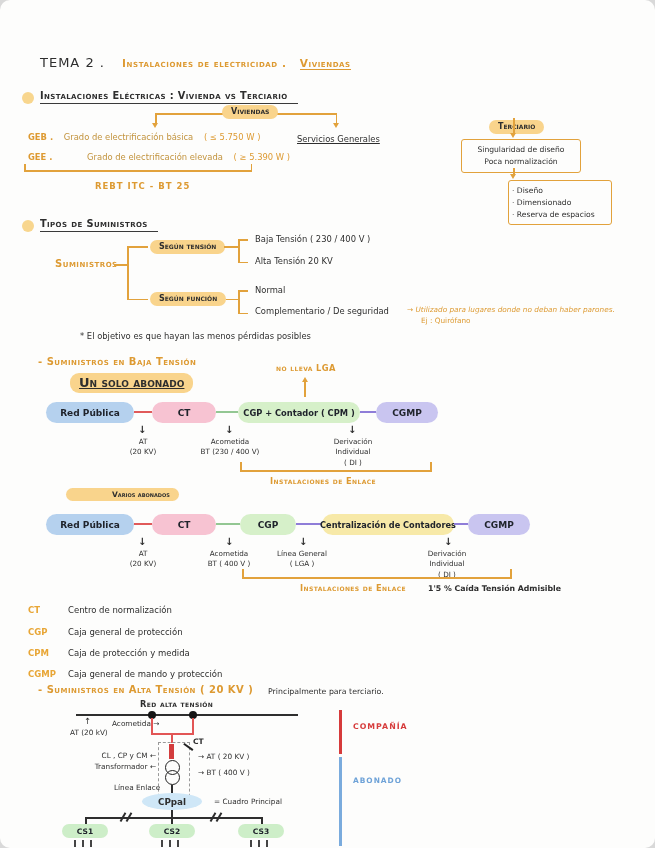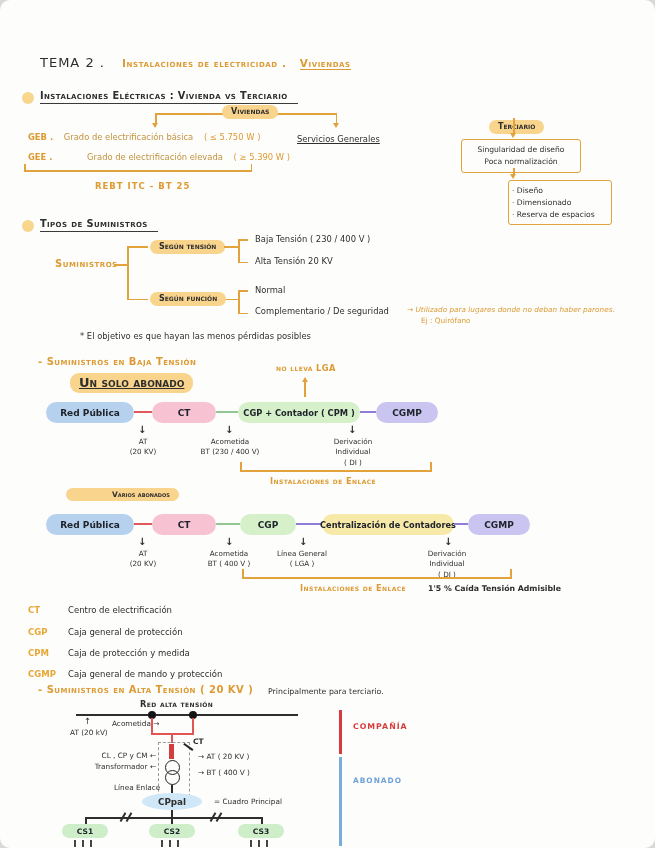--- a/index.html
+++ b/index.html
@@ -173,21 +173,21 @@
 Individual
 ( DI )</div>
 
   <div class="abs oline-h" style="left:242px;top:577px;width:270px;height:2px;"></div>
   <div class="abs oline-v" style="left:242px;top:569px;height:8px;width:2px;"></div>
   <div class="abs oline-v" style="left:510px;top:569px;height:8px;width:2px;"></div>
   <div class="abs enlace" style="left:300px;top:583px;">Instalaciones de Enlace</div>
   <div class="abs b" style="left:428px;top:584px;font-size:7.8px;white-space:nowrap;">1'5 %    Caída Tensión Admisible</div>
 
   <div class="abs" style="left:28px;top:598px;">
-    <span class="leg-abbr">CT</span><span class="leg-text">Centro de electrificación</span>
+    <span class="leg-abbr">CT</span><span class="leg-text">Centro de normalización</span>
   </div>
   <div class="abs" style="left:28px;top:620px;">
     <span class="leg-abbr">CGP</span><span class="leg-text">Caja general de protección</span>
   </div>
   <div class="abs" style="left:28px;top:641px;">
     <span class="leg-abbr">CPM</span><span class="leg-text">Caja de protección y medida</span>
   </div>
   <div class="abs" style="left:28px;top:662px;">
     <span class="leg-abbr">CGMP</span><span class="leg-text">Caja general de mando y protección</span>
   </div>

